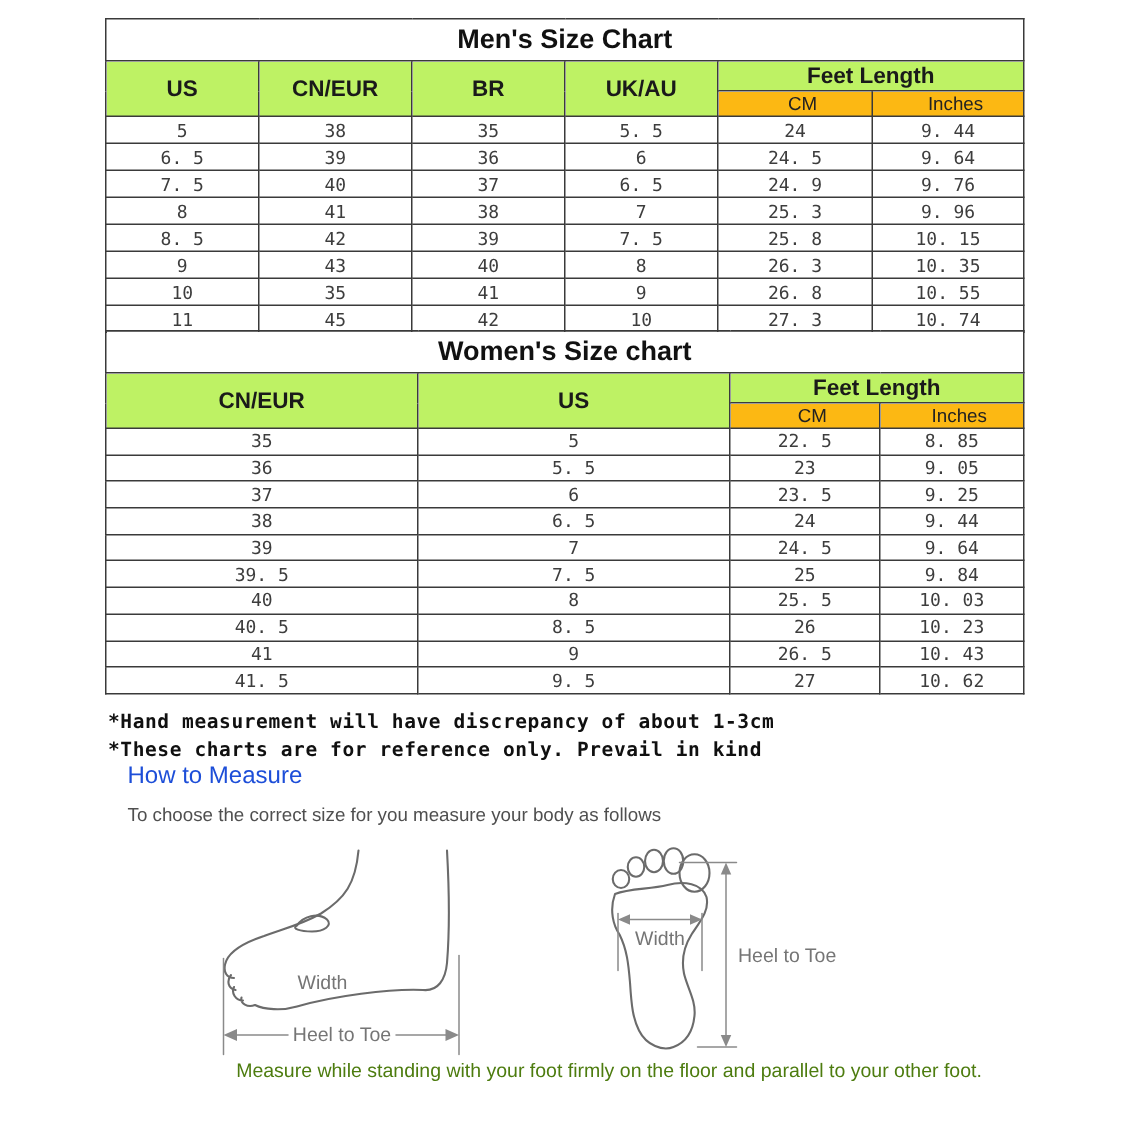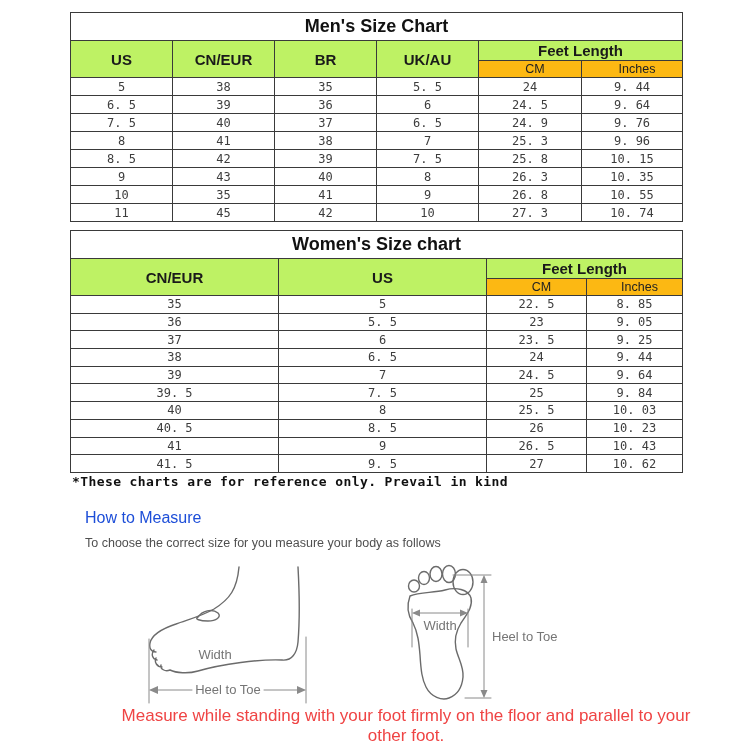--- a/index.html
+++ b/index.html
@@ -28,21 +28,21 @@
 
   
   svg.diagram{position:absolute;overflow:visible;}
   svg.diagram path,svg.diagram line,svg.diagram ellipse{fill:none;stroke:#6b6b6b;
       stroke-width:1.4;stroke-linecap:round;stroke-linejoin:round;}
   svg.diagram .measure{stroke:#8a8a8a;stroke-width:1;}
   svg.diagram .arrowhead{fill:#8a8a8a;stroke:none;}
   svg.diagram text{fill:#757575;font-family:"Liberation Sans",sans-serif;font-size:13px;}
 
   .caption{position:absolute;left:100px;top:706px;width:612px;text-align:center;
-           font-size:17px;color:#ef4444;}
+           font-size:13px;color:#4d7c0f;}
 </style>
 </head>
 <body>
 
 <div class="page">
 
   <table class="size-table mens" style="top:12px">
     <colgroup>
       <col style="width:102px">
         <col style="width:102px">
@@ -128,21 +128,21 @@
           <td>11</td>
           <td>45</td>
           <td>42</td>
           <td>10</td>
           <td>27. 3</td>
           <td>10. 74</td>
         </tr>
       </tbody>
   </table>
 
-  <table class="size-table womens" style="top:230px">
+  <table class="size-table womens" style="top:220px">
     <colgroup>
       <col style="width:208px">
         <col style="width:208px">
       <col style="width:100px">
         <col style="width:96px">
     </colgroup>
     <thead>
       <tr>
         <th class="tbl-title" colspan="4">Women's Size chart</th>
       </tr>
@@ -214,20 +214,21 @@
         <tr>
           <td>41. 5</td>
           <td>9. 5</td>
           <td>27</td>
           <td>10. 62</td>
         </tr>
       </tbody>
   </table>
 
   <div class="notes">
+    <div>*Hand measurement will have discrepancy of about 1-3cm</div>
     <div>*These charts are for reference only. Prevail in kind</div>
   </div>
 
   <div class="htm-heading">How to Measure</div>
   <div class="htm-sub">To choose the correct size for you measure your body as follows</div>
 
   <svg class="diagram" style="left:142px;top:563px" width="172" height="144" viewBox="0 0 172 144">
     <path d="M97,4 C95,26 88,36 72,46 C58,54 44,57 34,61 C22,65 10,71 8,80
              C7,85 9,89 14,89 M12,87 C9,91 10,96 15,97 M14,95 C12,99 15,104 20,104
              M19,102 C18,106 23,109 28,107 C34,110 46,111 56,108 C80,101 118,96 140,97

